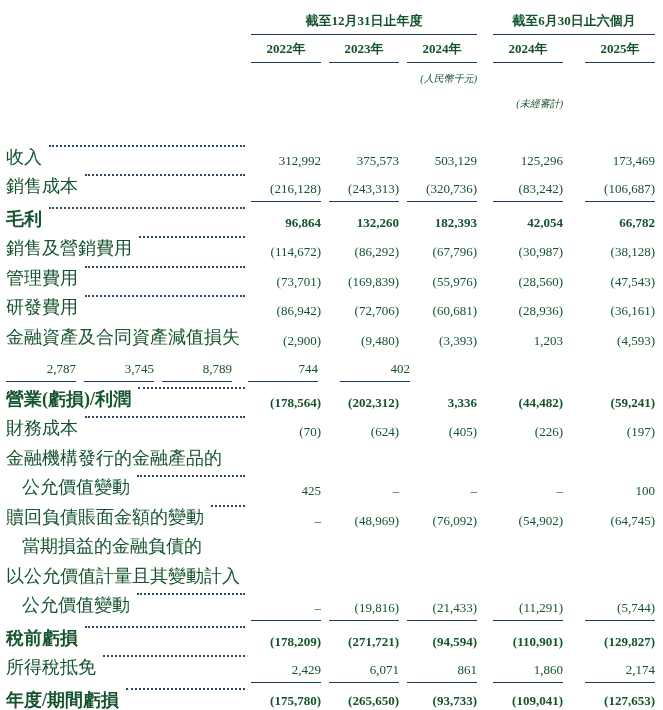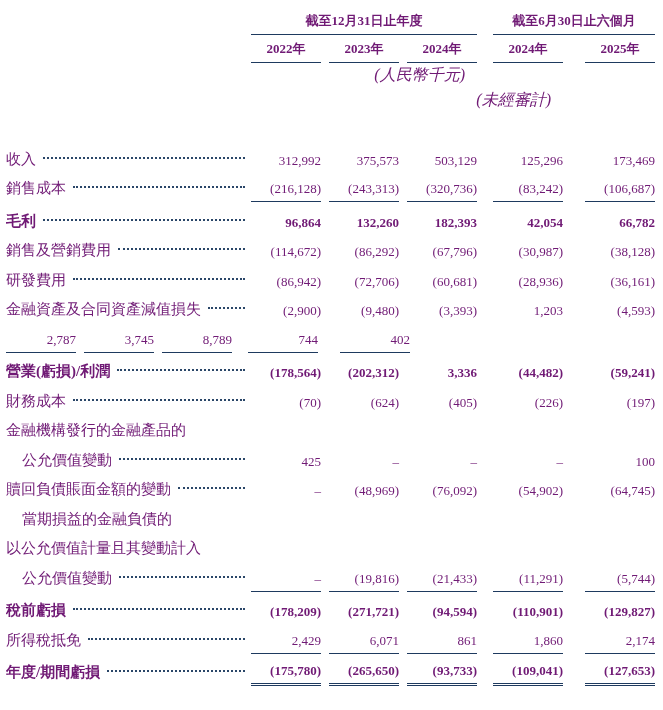--- a/index.html
+++ b/index.html
@@ -5,38 +5,38 @@
   html, body {
     margin: 0;
     padding: 0;
     background: #ffffff;
   }
   #page {
     position: relative;
     width: 663px;
     height: 710px;
     background: #ffffff;
-    color: #701a75;
+    color: #14532d;
     font-family: "Liberation Serif", "DejaVu Serif", serif;
     box-sizing: border-box;
     padding: 12px 8px 0 6px;
     overflow: hidden;
   }
   
   .row {
     display: flex;
     align-items: flex-end;
     height: 29.5px;
   }
   .label-cell {
     flex: 1 1 auto;
     display: flex;
-    align-items: center;
+    align-items: flex-start;
     min-width: 0;
-    font-size: 15px;
+    font-size: 18px;
     padding-bottom: 4px;
     white-space: nowrap;
     overflow: hidden;
   }
   .label-text { white-space: nowrap; }
   .indent1 .label-text { padding-left: 16px; }
   .leader {
     flex: 1 1 auto;
     border-bottom: 2px dotted #2a4668;
     margin: 0 6px 3px 7px;
@@ -78,24 +78,24 @@
     font-weight: bold;
     font-size: 13px;
     padding-bottom: 4px;
     border-bottom: 1.5px solid #1e3a5f;
     white-space: nowrap;
   }
   .note-row { position: relative; height: 25px; }
   .note-cell { position: relative; flex: 0 0 70px; }
   .note {
     position: absolute;
-    right: 12px;
+    right: 0;
     bottom: 2px;
     font-style: italic;
-    font-size: 16px;
+    font-size: 10px;
     white-space: nowrap;
   }
   #rows { margin-top: 30px; }
 </style>
 </head>
 <body>
 
 <div id="page">
 
   <div class="hdr-row">
@@ -175,20 +175,31 @@
           <span class="leader"></span>
         </div>
         <div class="val v1">(114,672)</div>
         <div class="val v2">(86,292)</div>
         <div class="val v3">(67,796)</div>
         <div class="val v4">(30,987)</div>
         <div class="val v5">(38,128)</div>
       </div>
       <div class="row">
         <div class="label-cell">
+          <span class="label-text">管理費用</span>
+          <span class="leader"></span>
+        </div>
+        <div class="val v1">(73,701)</div>
+        <div class="val v2">(169,839)</div>
+        <div class="val v3">(55,976)</div>
+        <div class="val v4">(28,560)</div>
+        <div class="val v5">(47,543)</div>
+      </div>
+      <div class="row">
+        <div class="label-cell">
           <span class="label-text">研發費用</span>
           <span class="leader"></span>
         </div>
         <div class="val v1">(86,942)</div>
         <div class="val v2">(72,706)</div>
         <div class="val v3">(60,681)</div>
         <div class="val v4">(28,936)</div>
         <div class="val v5">(36,161)</div>
       </div>
       <div class="row">

